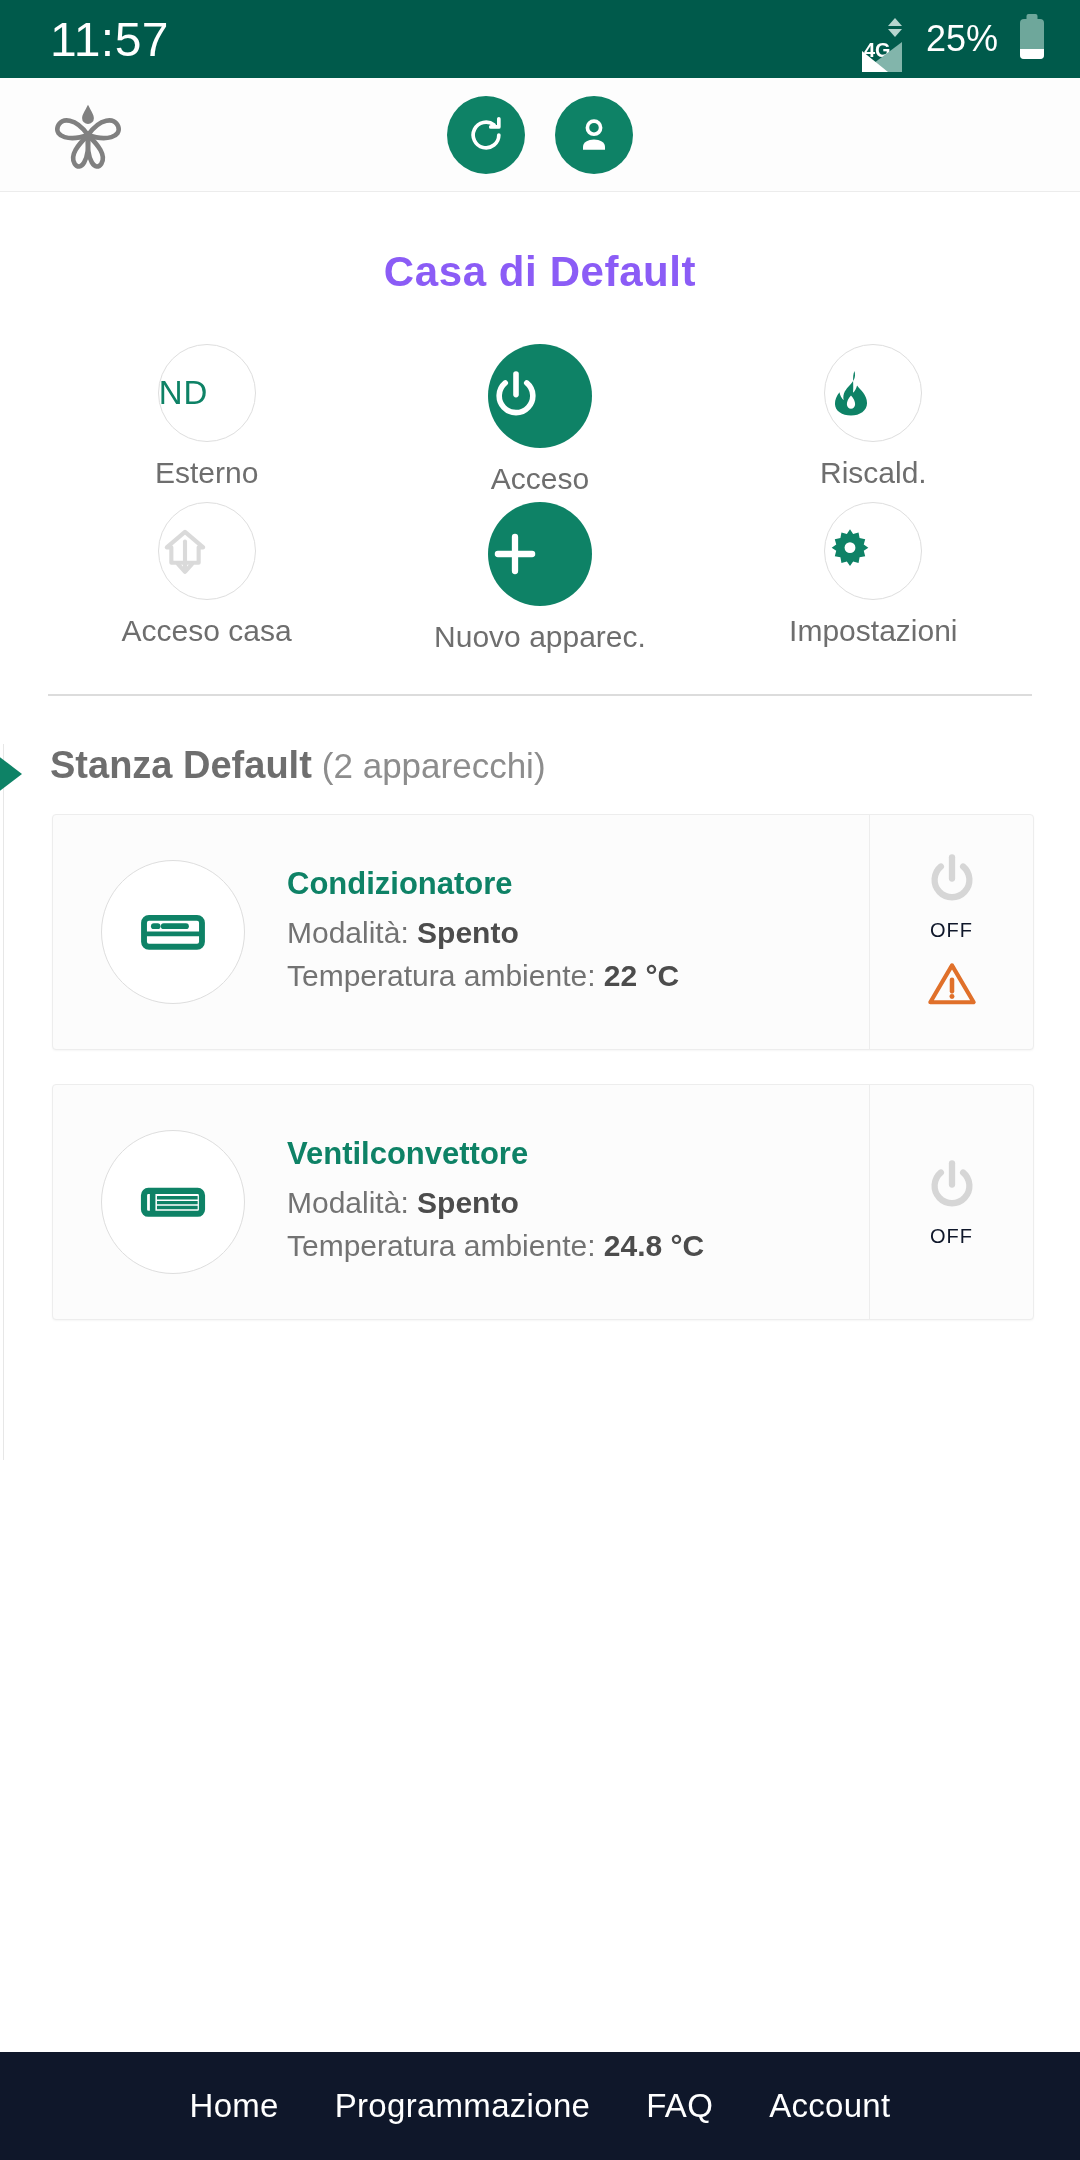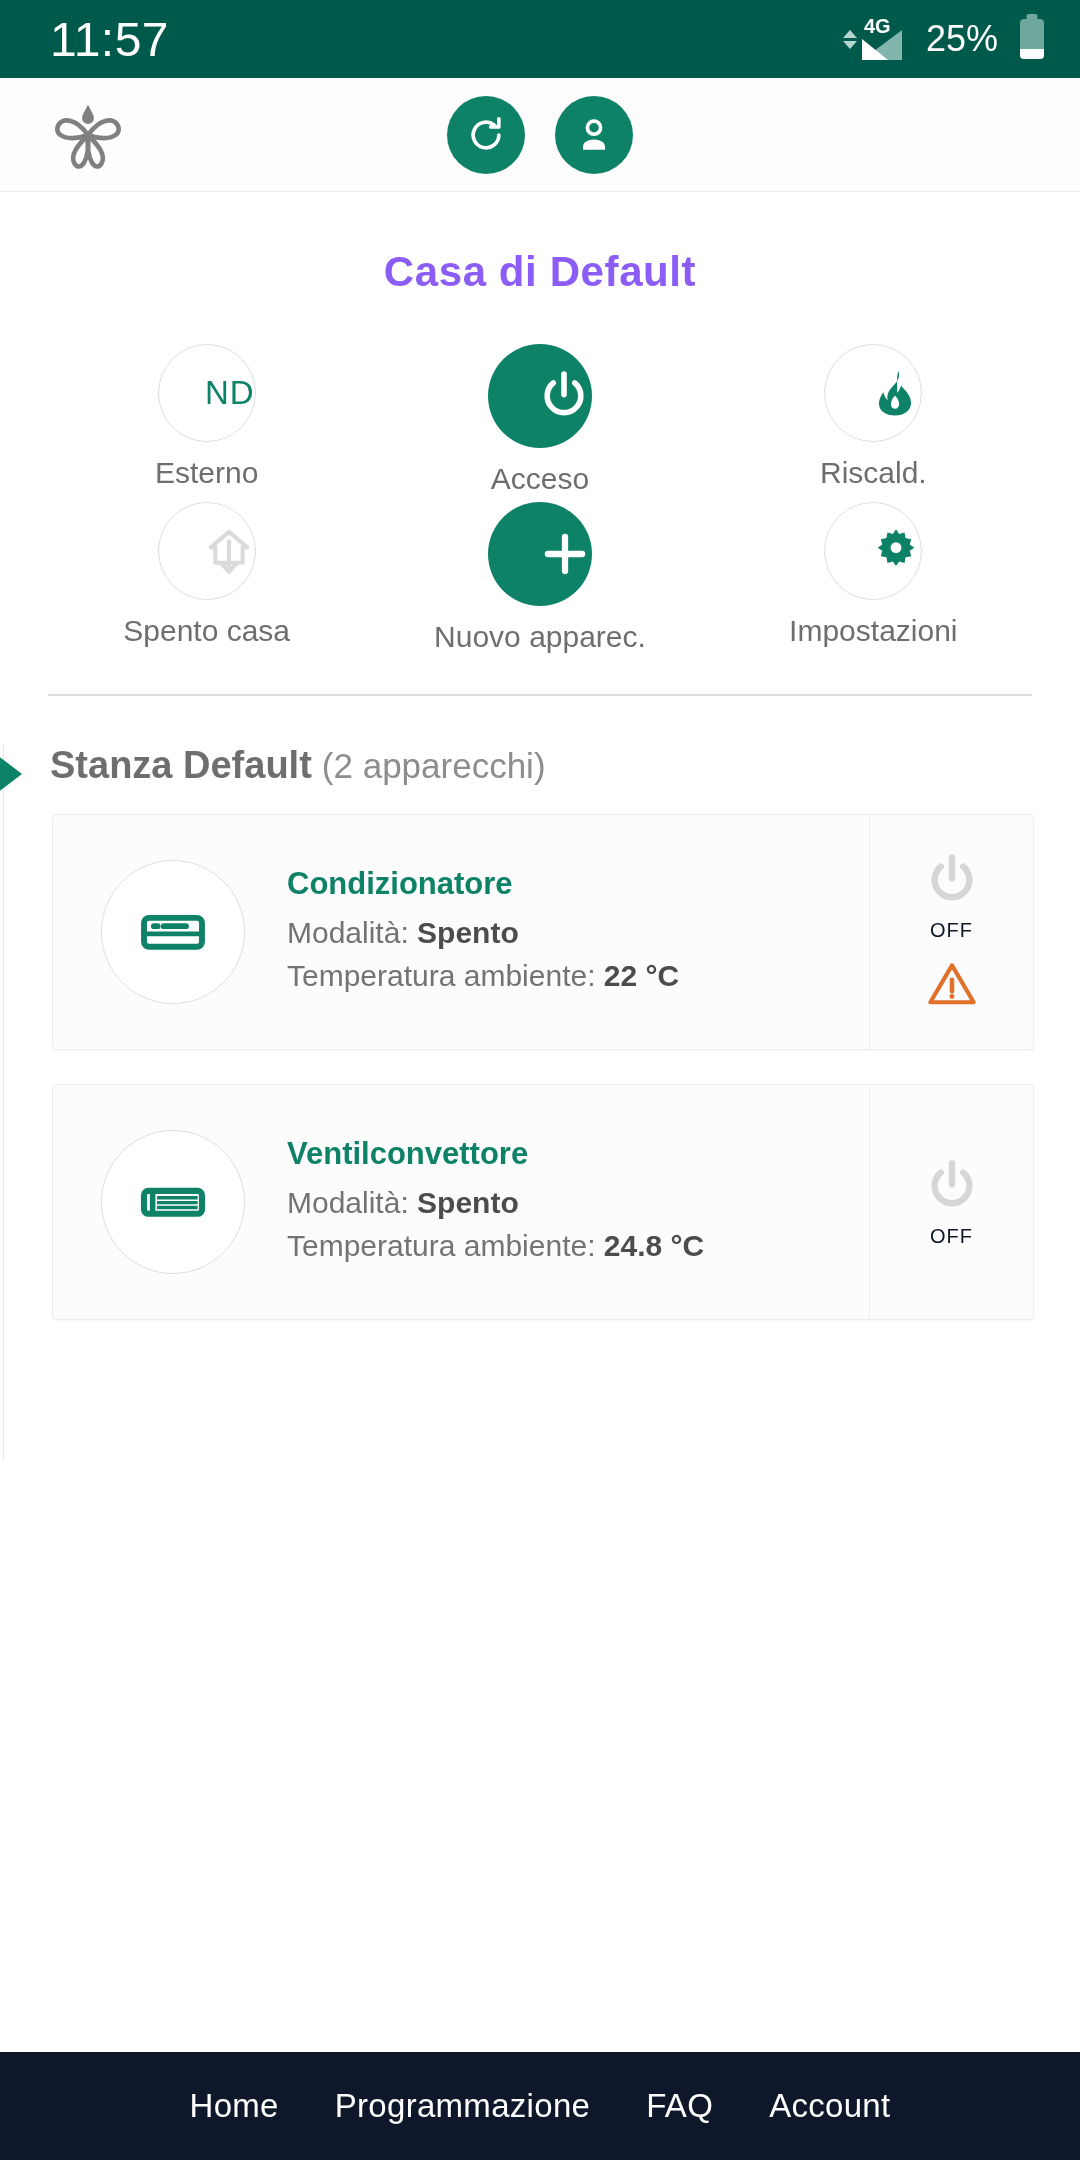--- a/index.html
+++ b/index.html
@@ -40,20 +40,21 @@
     display: flex;
     align-items: center;
     gap: 16px;
   }
   .status-net {
     position: relative;
     display: flex;
     align-items: flex-end;
     gap: 5px;
     height: 42px;
+    flex-direction: column;
   }
   .dataarrows { display:flex; flex-direction:column; align-items:center; justify-content:center; height:42px; gap:3px; }
   .dataarrows i {
     display:block; width:0; height:0;
     border-left:7px solid transparent; border-right:7px solid transparent;
   }
   .dataarrows i.up { border-bottom:8px solid #b6d5cf; }
   .dataarrows i.dn { border-top:8px solid #b6d5cf; }
   .sig-wrap { position: relative; height: 42px; display:flex; align-items:flex-end; }
   .sig-label {
@@ -154,21 +155,21 @@
     padding: 0 40px;
   }
   .action-cell {
     display: flex;
     flex-direction: column;
     align-items: center;
   }
   .action-circle {
     width: 98px; height: 98px;
     border-radius: 50%;
-    display: flex; align-items: center; justify-content: flex-end;
+    display: flex; align-items: center; justify-content: flex-start;
     background: #ffffff;
     border: 1px solid #dedede;
   }
   .action-circle.filled {
     background: #0e8266;
     border: none;
     width: 104px; height: 104px;
   }
   .action-circle .nd-text {
     color: #0e8266;
@@ -395,21 +396,21 @@
       </div>
 
       <div class="action-cell">
         <div class="action-circle">
           <svg viewBox="0 0 24 24" width="52" height="52" aria-hidden="true">
             <path d="M12 3.2 3.6 10.3h2.1v7.1h12.6v-7.1h2.1z" fill="none" stroke="#dadada" stroke-width="1.9" stroke-linejoin="round"></path>
             <line x1="12" y1="7.6" x2="12" y2="21.4" stroke="#dadada" stroke-width="1.9" stroke-linecap="round"></line>
             <path d="M8.8 18.1 12 21.6l3.2-3.5" fill="none" stroke="#dadada" stroke-width="1.9" stroke-linecap="round" stroke-linejoin="round"></path>
           </svg>
         </div>
-        <div class="action-label">Spento casa</div>
+        <div class="action-label">Acceso casa</div>
       </div>
 
       <div class="action-cell">
         <div class="action-circle filled">
           <svg viewBox="0 0 24 24" width="54" height="54" aria-hidden="true">
             <line x1="12" y1="4.4" x2="12" y2="19.6" stroke="#fff" stroke-width="2.8" stroke-linecap="round"></line>
             <line x1="4.4" y1="12" x2="19.6" y2="12" stroke="#fff" stroke-width="2.8" stroke-linecap="round"></line>
           </svg>
         </div>
         <div class="action-label">Nuovo apparec.</div>

